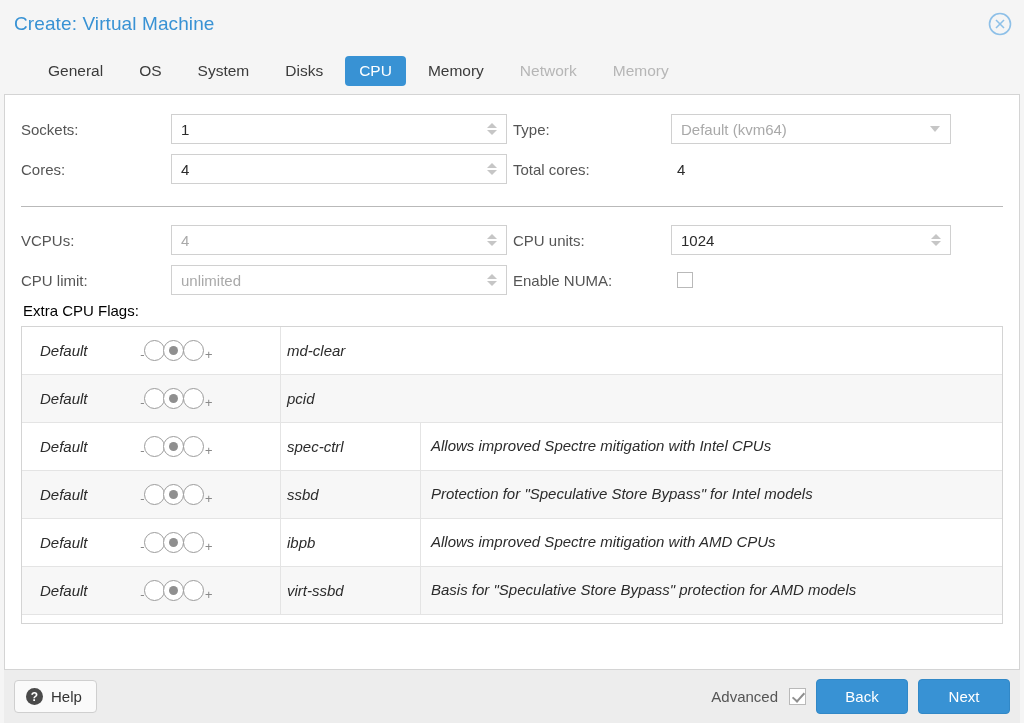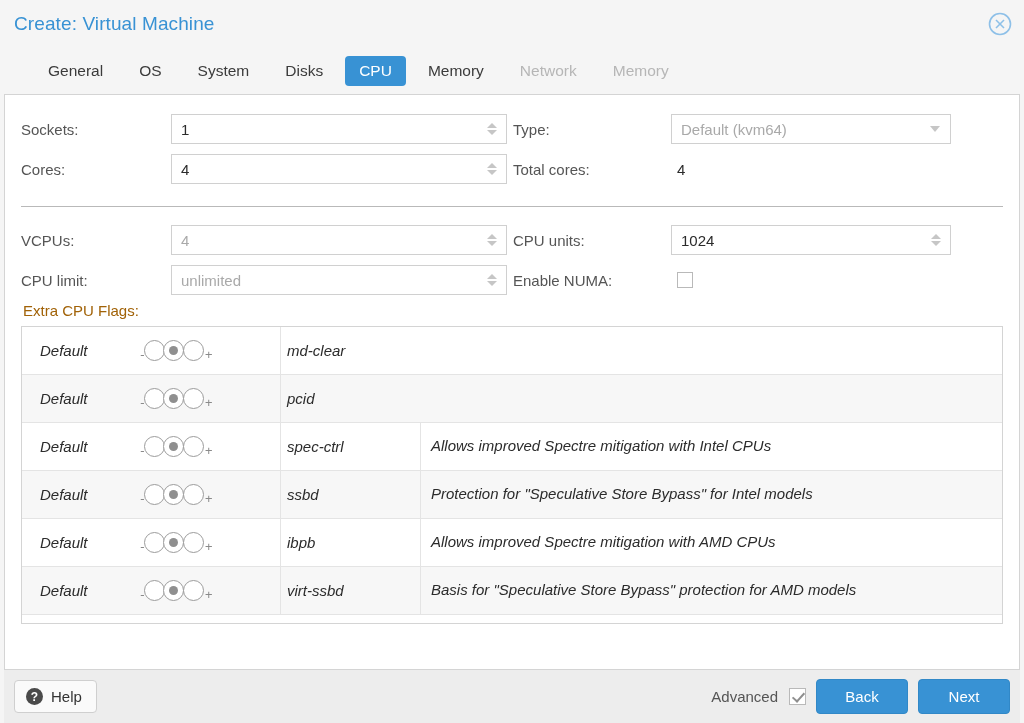--- a/index.html
+++ b/index.html
@@ -156,21 +156,21 @@
 
   .divider {
     height: 1px;
     background: #b9b9b9;
     margin: 17px 0 13px 0;
   }
 
   
   .flags-label {
     font-size: 15px;
-    color: #a16207;
+    color: #000000;
     margin: 2px 0 7px 2px;
   }
   .flags-table {
     border: 1px solid #d4d4d4;
     background: #fff;
     height: 298px;
     overflow: hidden;
     position: relative;
     font-style: italic;
   }

